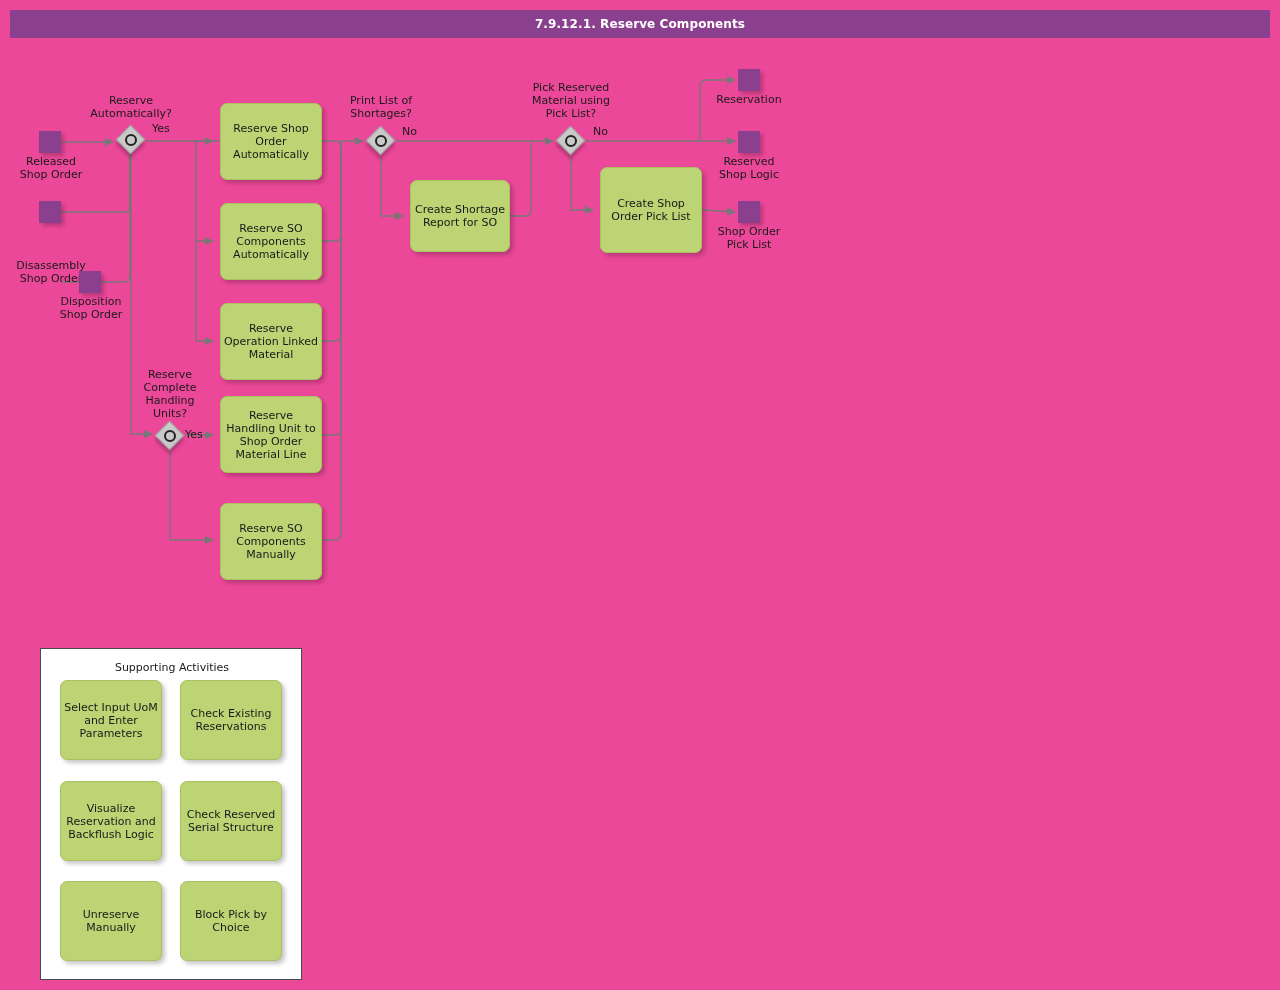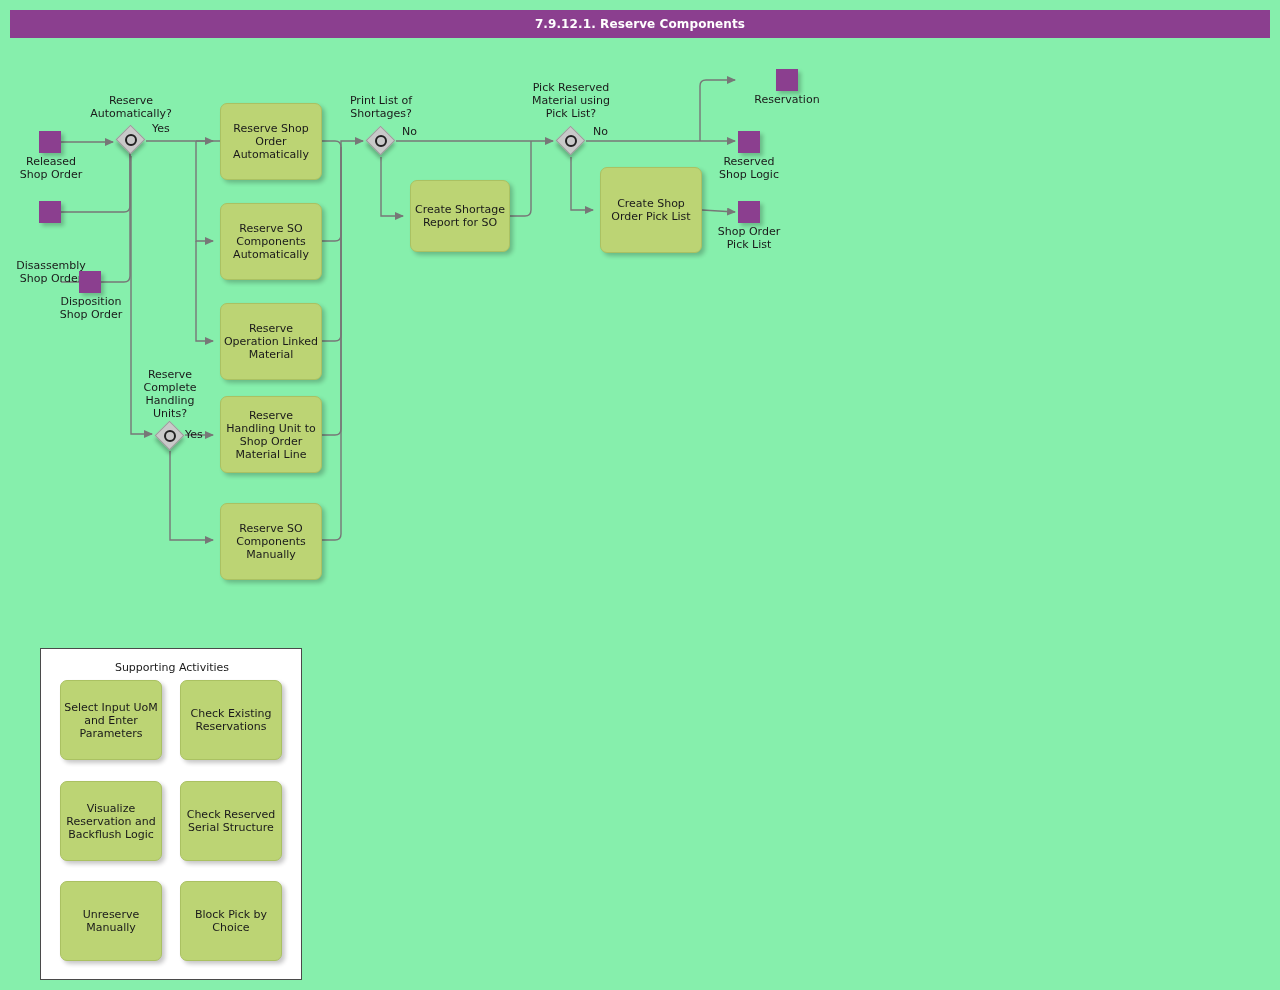--- a/index.html
+++ b/index.html
@@ -10,21 +10,21 @@
   }
   body {
     font-family: "DejaVu Sans", sans-serif;
     color: #000000;
   }
   #page {
     position: relative;
     width: 1280px;
     height: 990px;
     overflow: hidden;
-    background: #86efac;
+    background: #ec4899;
   }
 
   
   #title-bar {
     position: absolute;
     left: 10px;
     top: 10px;
     width: 1260px;
     height: 28px;
     background: #8b3f8f;
@@ -280,21 +280,21 @@
   <div class="task node" style="left:220px; top:503px; width:102px; height:77px;">
     <span class="task-label">Reserve SO Components Manually</span>
   </div>
   <div class="task node" style="left:410px; top:180px; width:100px; height:72px;">
     <span class="task-label">Create Shortage Report for SO</span>
   </div>
   <div class="task node" style="left:600px; top:167px; width:102px; height:86px;">
     <span class="task-label">Create Shop Order Pick List</span>
   </div>
 
-  <div class="node" style="left:776px; top:69px;">
+  <div class="node" style="left:738px; top:69px;">
     <div class="event-square"></div>
     <div class="event-label" style="left:-29px; top:24px; width:80px;">Reservation</div>
   </div>
   <div class="node" style="left:738px; top:131px;">
     <div class="event-square"></div>
     <div class="event-label" style="left: -29px; top: 24px; width: 80px; white-space: pre-line;">Reserved
 Shop Logic</div>
   </div>
   <div class="node" style="left:738px; top:201px;">
     <div class="event-square"></div>

